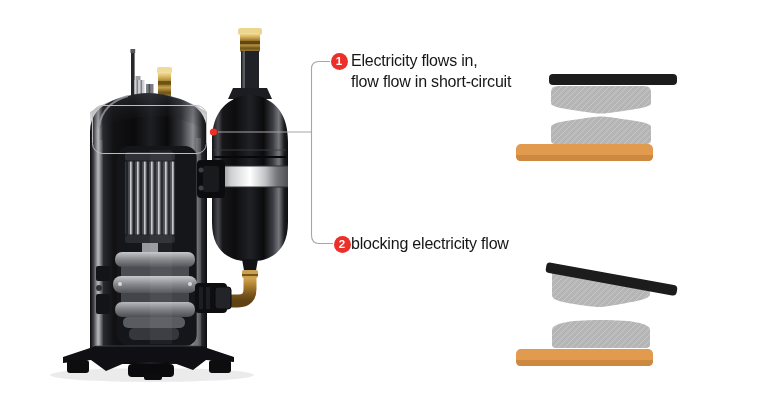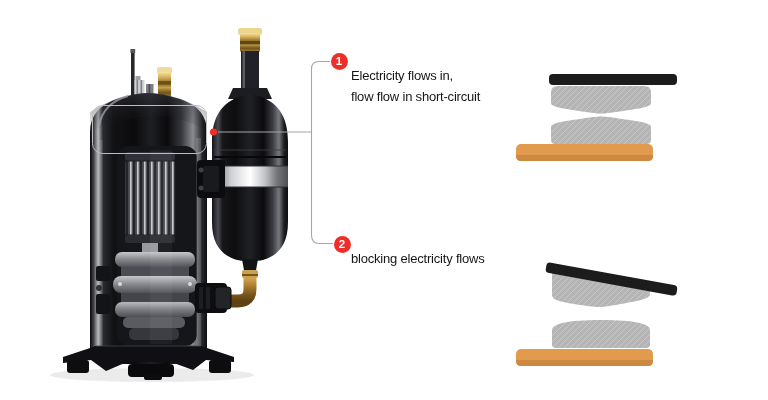--- a/index.html
+++ b/index.html
@@ -4,24 +4,23 @@
 <style>
   html,body{margin:0;padding:0;background:#fff;}
   .stage{
     position:relative;width:768px;height:400px;overflow:hidden;
     background:var(--background,#fff);
     font-family:"Liberation Sans",sans-serif;
   }
   .stage svg{position:absolute;display:block;}
   .note{
     position:absolute;
-    font-size:13px;line-height:21px;letter-spacing:-0.2px;
+    font-size:16px;line-height:21px;letter-spacing:-0.2px;
     color:var(--text,#161616);
     white-space:nowrap;
-    margin-top:15px;
   }
   .badge{
     position:absolute;width:17px;height:17px;border-radius:50%;
     background:var(--accent-red,#ee2e28);
     color:#fff;font-size:11.5px;font-weight:bold;line-height:17px;
     text-align:center;
   }
   
   .bar-fill{fill:var(--bar-black,#1c1c1c);}
   .base-fill{fill:var(--base-orange,#e19a4e);}
@@ -211,21 +210,21 @@
   </svg>
 
   <div class="badge" style="left:330.5px;top:52.5px">1</div>
   <div class="note" style="left:351px;top:50px">
     <div>Electricity flows in,</div>
     <div>flow flow in short-circuit</div>
   </div>
 
   <div class="badge" style="left:333.5px;top:235.5px">2</div>
   <div class="note" style="left:351px;top:233px">
-    <div>blocking electricity flows</div>
+    <div>blocking electricity flow</div>
   </div>
 
   <svg width="185" height="112" viewBox="505 60 185 112" style="left:505px;top:60px">
     <defs>
       <pattern id="hatch1" width="6" height="6" patternUnits="userSpaceOnUse">
         <rect class="disc-base" width="6" height="6"></rect>
         <path d="M-1 7 L7 -1 M-1 1 L1 -1 M5 7 L7 5" stroke="rgba(255,255,255,0.25)" stroke-width="1"></path>
       </pattern>
     </defs>
     <rect class="base-fill" x="516" y="144" width="137" height="17" rx="5"></rect>

